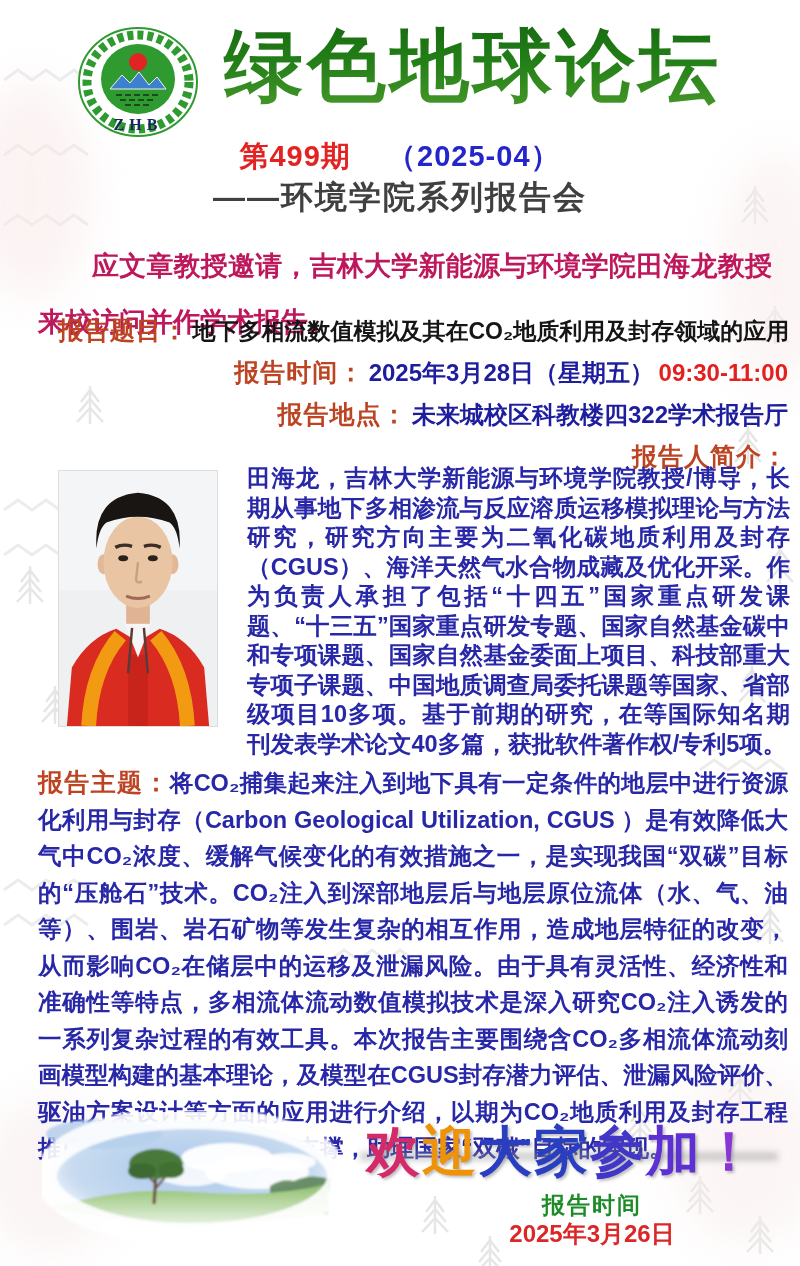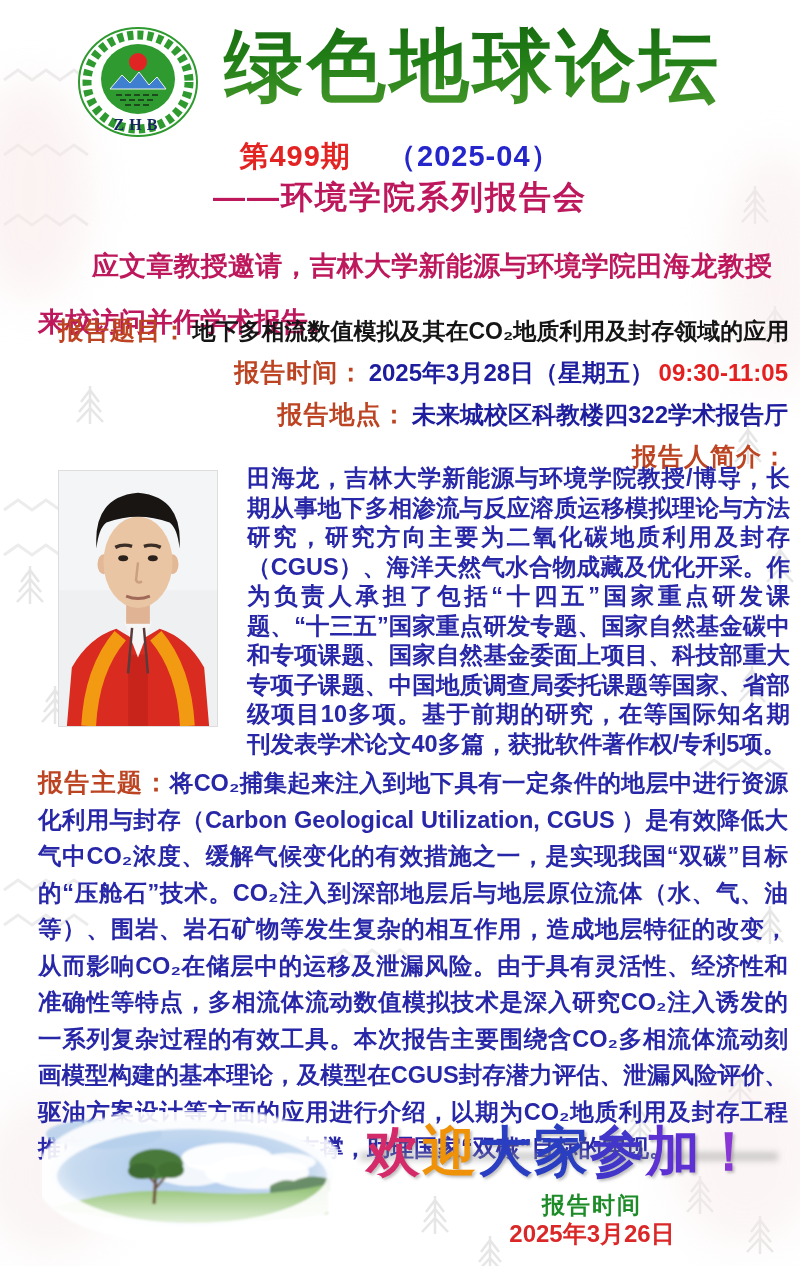--- a/index.html
+++ b/index.html
@@ -144,33 +144,33 @@
     </svg>
 
     <div class="forum-title">绿色地球论坛</div>
 
     <div class="issue-line">
       <span style="color:#e32222;">第499期</span>
       <span>&nbsp;&nbsp;</span>
       <span style="color:#2525cc;">（2025-04）</span>
     </div>
 
-    <div class="series-subtitle" style="color:#be185d;">——环境学院系列报告会</div>
+    <div class="series-subtitle" style="color:#404040;">——环境学院系列报告会</div>
 
     <p class="intro" style="color:#be185d;">应文章教授邀请，吉林大学新能源与环境学院田海龙教授来校访问并作学术报告。</p>
 
     <div class="details">
       <div class="detail-row">
         <span class="detail-label" style="color:#bc4422;">报告题目：</span>
         <span class="detail-value" style="color:#151515;">地下多相流数值模拟及其在CO₂地质利用及封存领域的应用</span>
       </div>
       <div class="detail-row">
         <span class="detail-label" style="color:#bc4422;">报告时间：</span>
         <span class="detail-value" style="color:#1d1d9e; font-size:24px;">2025年3月28日（星期五）</span>
-        <span class="detail-value" style="color:#e31f1f; font-size:24px;">09:30-11:05</span>
+        <span class="detail-value" style="color:#e31f1f; font-size:24px;">09:30-11:00</span>
       </div>
       <div class="detail-row">
         <span class="detail-label" style="color:#bc4422;">报告地点：</span>
         <span class="detail-value" style="color:#1d1d9e; font-size:24px;">未来城校区科教楼四322学术报告厅</span>
       </div>
       <div class="detail-row">
         <span class="detail-label" style="color:#bc4422;">报告人简介：</span>
       </div>
     </div>
 

